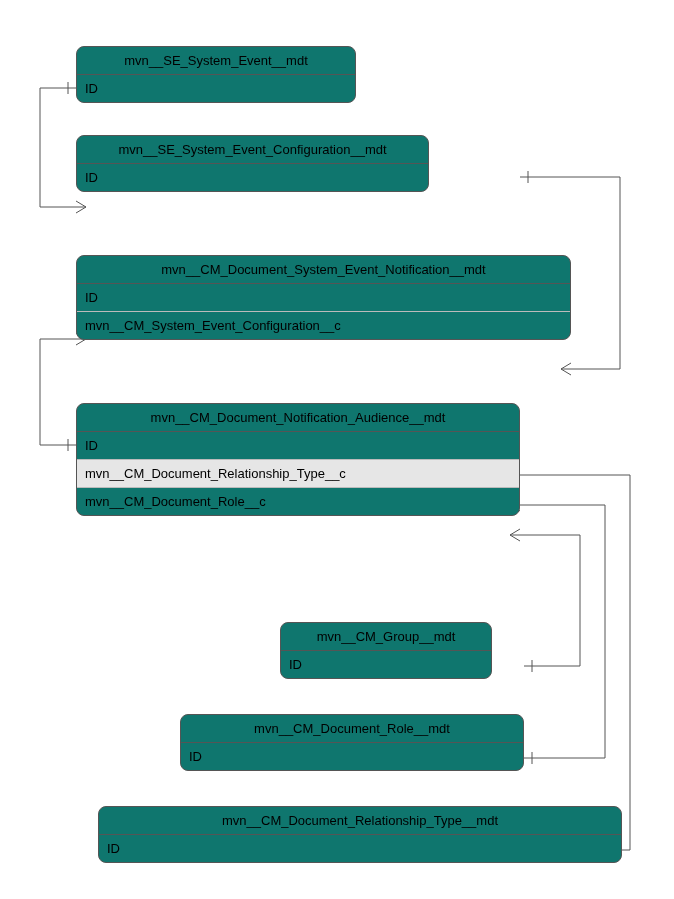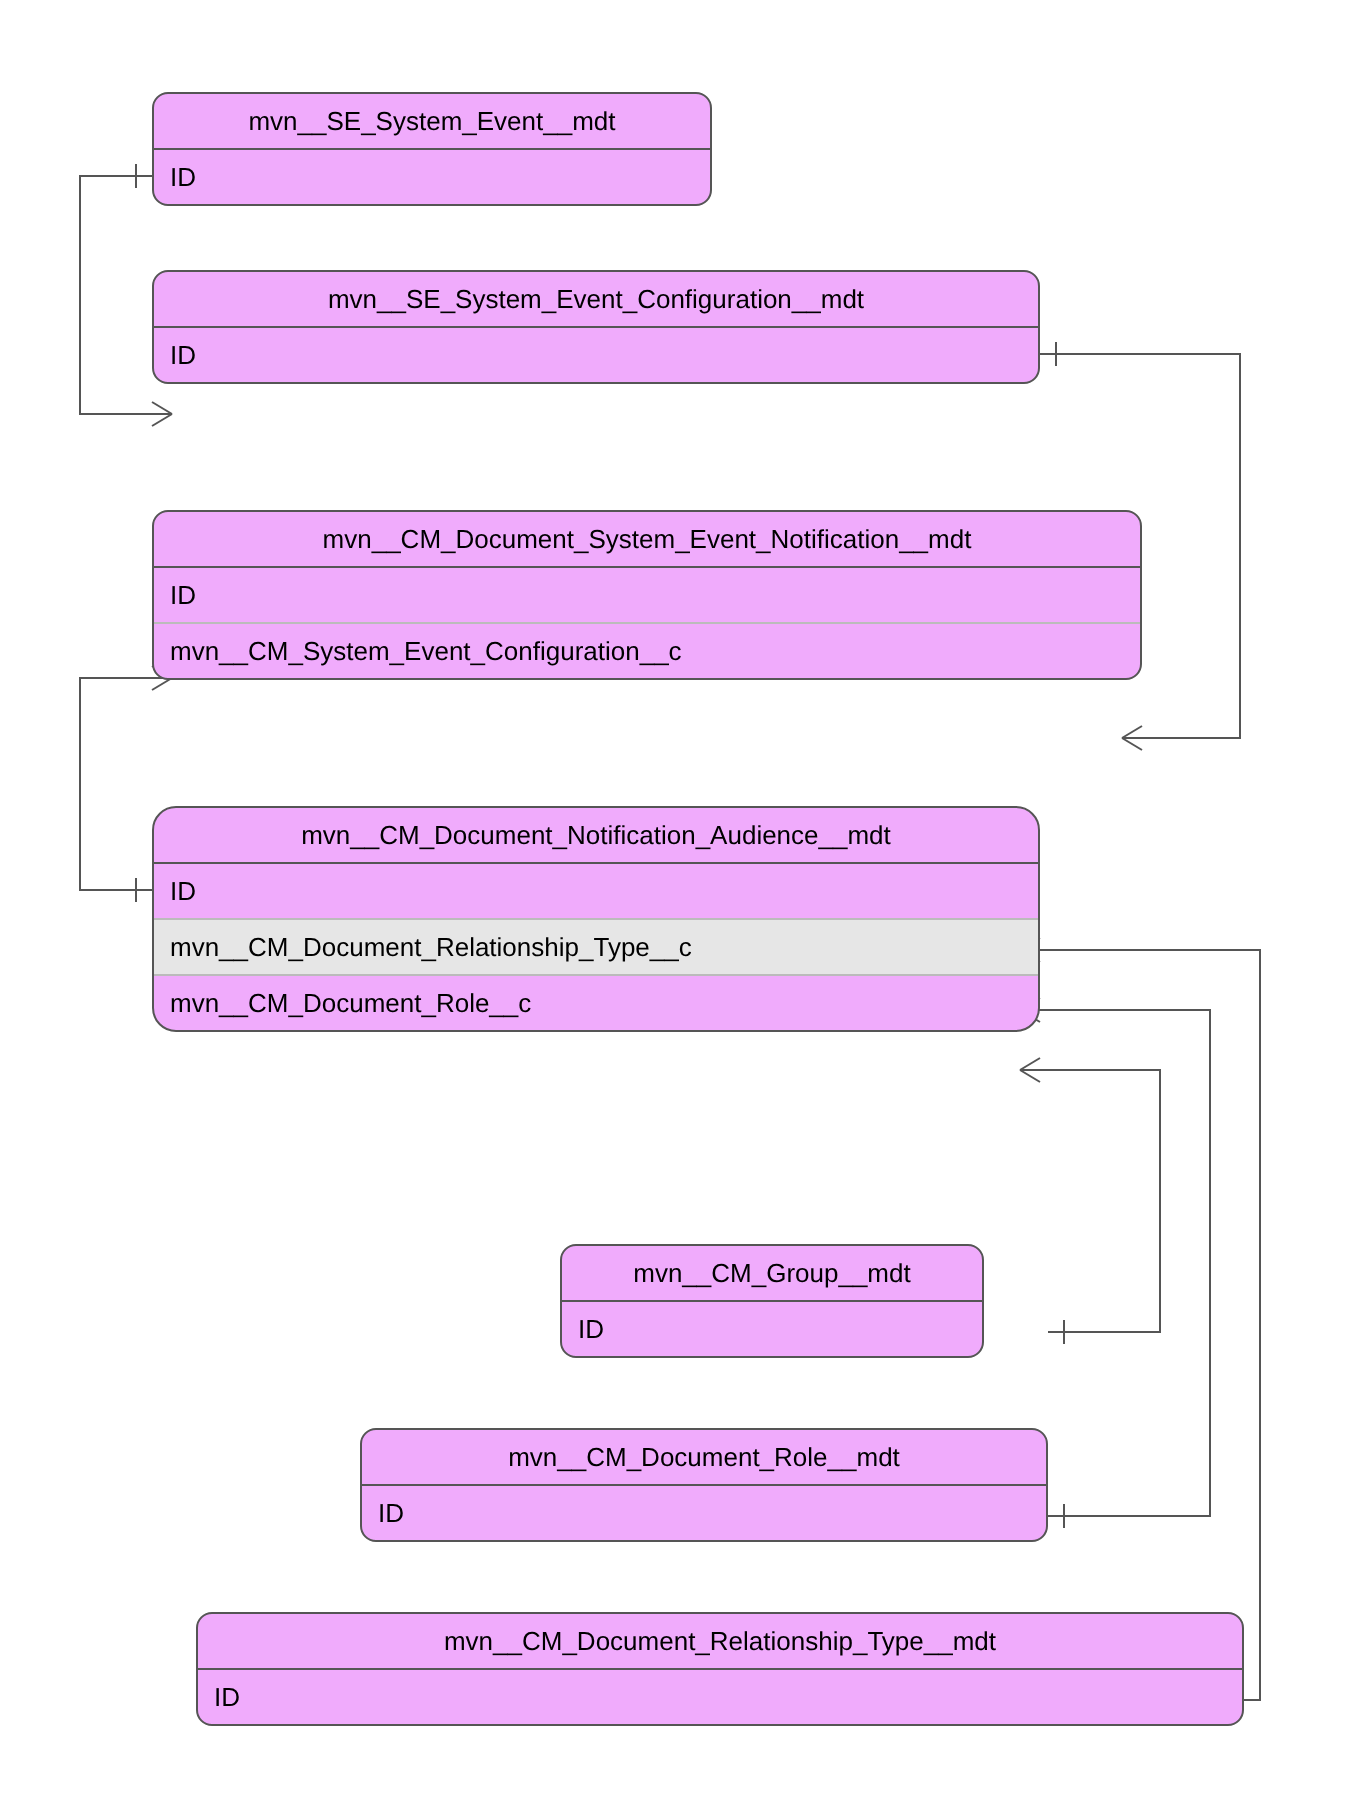--- a/index.html
+++ b/index.html
@@ -12,21 +12,21 @@
   }
   .canvas {
     position: relative;
     width: 674px;
     height: 899px;
   }
   .entity {
     position: absolute;
     border: 1px solid #555;
     border-radius: 8px;
-    background: #f0abfc;
+    background: #0f766e;
     overflow: hidden;
     box-sizing: border-box;
   }
   .entity .title {
     text-align: center;
     padding: 6px 4px 6px 4px;
     border-bottom: 1px solid #555;
     white-space: nowrap;
   }
   .entity .row {
@@ -105,32 +105,32 @@
     <line x1="510" y1="475" x2="520" y2="475"></line>
     <line x1="510" y1="475" x2="520" y2="481"></line>
 
   </svg>
 
   <div class="entity" style="left:76px; top:46px; width:280px;">
     <div class="title">mvn__SE_System_Event__mdt</div>
     <div class="row">ID</div>
   </div>
 
-  <div class="entity" style="left:76px; top:135px; width:444px;">
+  <div class="entity" style="left:76px; top:135px; width:353px;">
     <div class="title">mvn__SE_System_Event_Configuration__mdt</div>
     <div class="row">ID</div>
   </div>
 
   <div class="entity" style="left:76px; top:255px; width:495px;">
     <div class="title">mvn__CM_Document_System_Event_Notification__mdt</div>
     <div class="row">ID</div>
     <div class="row">mvn__CM_System_Event_Configuration__c</div>
   </div>
 
-  <div class="entity" style="left:76px; top:403px; width:444px;border-radius:12px;">
+  <div class="entity" style="left:76px; top:403px; width:444px;">
     <div class="title">mvn__CM_Document_Notification_Audience__mdt</div>
     <div class="row">ID</div>
     <div class="row shade">mvn__CM_Document_Relationship_Type__c</div>
     <div class="row">mvn__CM_Document_Role__c</div>
   </div>
 
   <div class="entity" style="left:280px; top:622px; width:212px;">
     <div class="title">mvn__CM_Group__mdt</div>
     <div class="row">ID</div>
   </div>

